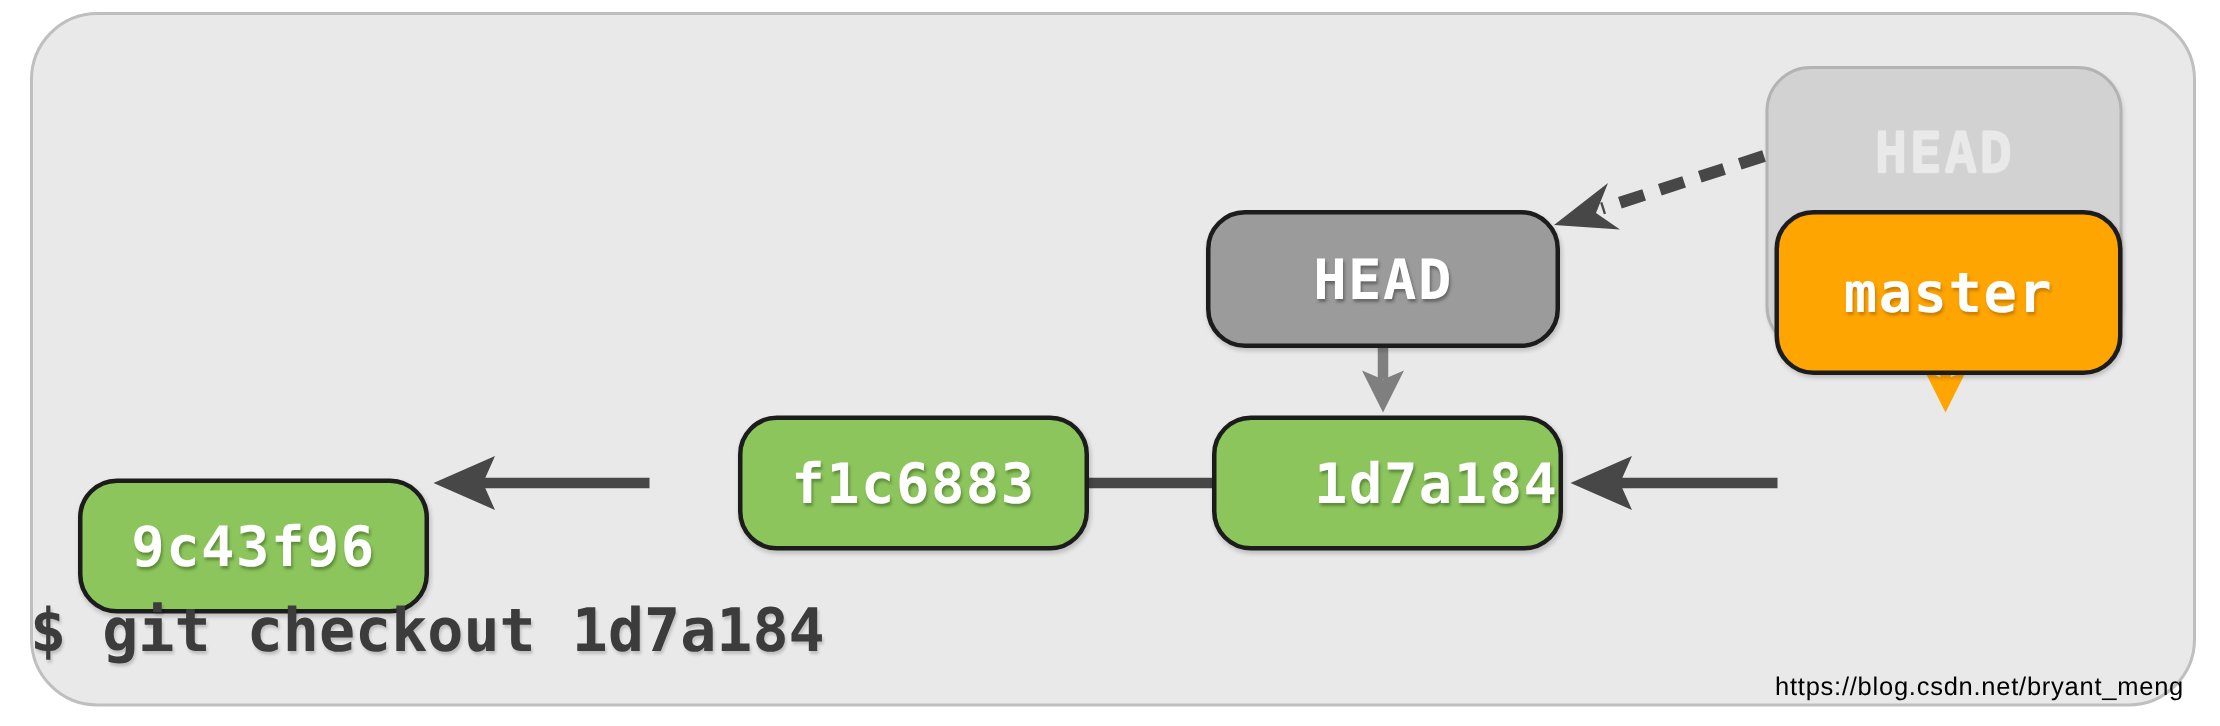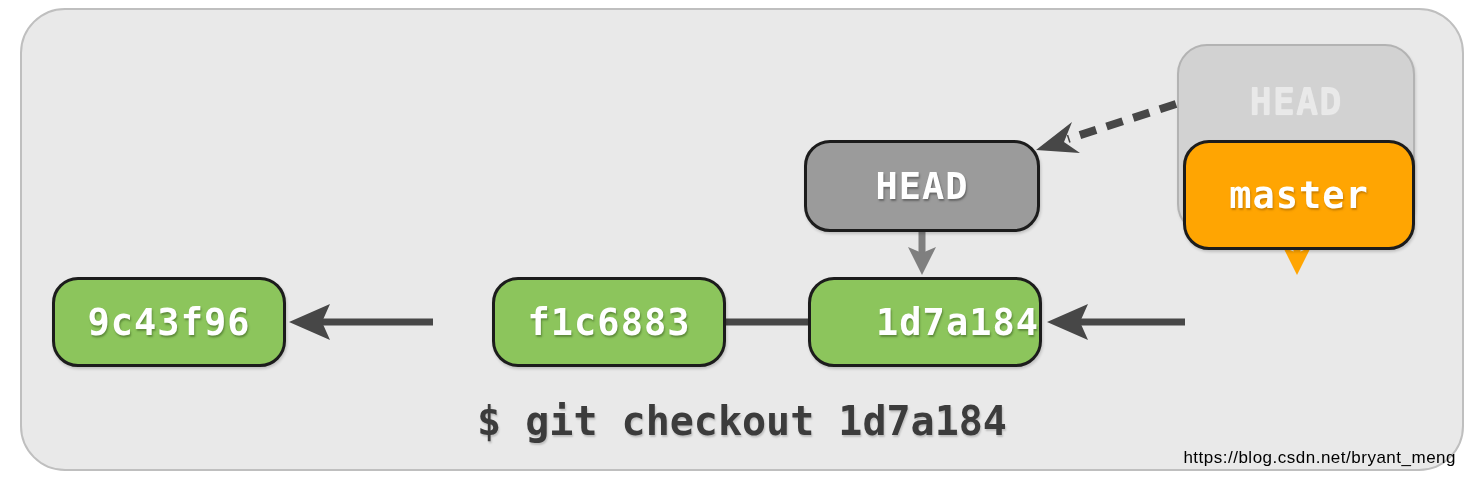--- a/index.html
+++ b/index.html
@@ -29,21 +29,21 @@
     border: 3px solid #1c1c1c;
     border-radius: 26px;
     color: #ffffff;
     font-size: 37px;
     font-weight: 700;
     letter-spacing: 1px;
     text-shadow: 1px 2px 2px rgba(40,70,20,0.45);
     box-shadow: 1px 2px 3px rgba(0,0,0,0.18);
   }
   .commit { background: #8cc55c; top: 277px; width: 234px; height: 90px; }
-  .commit-0 { left: 52px; }
+  .commit-0 { left: 52px; margin-top: 42px; }
   .commit-1 { left: 458px; margin-left: 34px; }
   .commit-2 { left: 808px; justify-content: flex-end; }
   .commit-3 { left: 1185px; }
   .head-node {
     left: 804px; top: 140px; width: 236px; height: 92px;
     background: #9b9b9b;
     text-shadow: 1px 2px 2px rgba(60,60,60,0.55);
   }
   .master-node {
     left: 1183px; top: 140px; width: 232px; height: 110px;
@@ -63,21 +63,20 @@
   }
   .arrow-layer {
     position: absolute;
     left: 0; top: 0;
     width: 1480px; height: 484px;
   }
   .command-line {
     position: absolute;
     left: 20px; top: 398px;
     width: 1444px;
-    text-align: center;
     font-size: 40px;
     font-weight: 600;
     color: #3c3c3c;
     letter-spacing: 0px;
     text-shadow: 1px 2px 2px rgba(0,0,0,0.18);
   }
   .watermark {
     position: absolute;
     right: 24px; top: 448px;
     font-family: "Liberation Sans", sans-serif;

